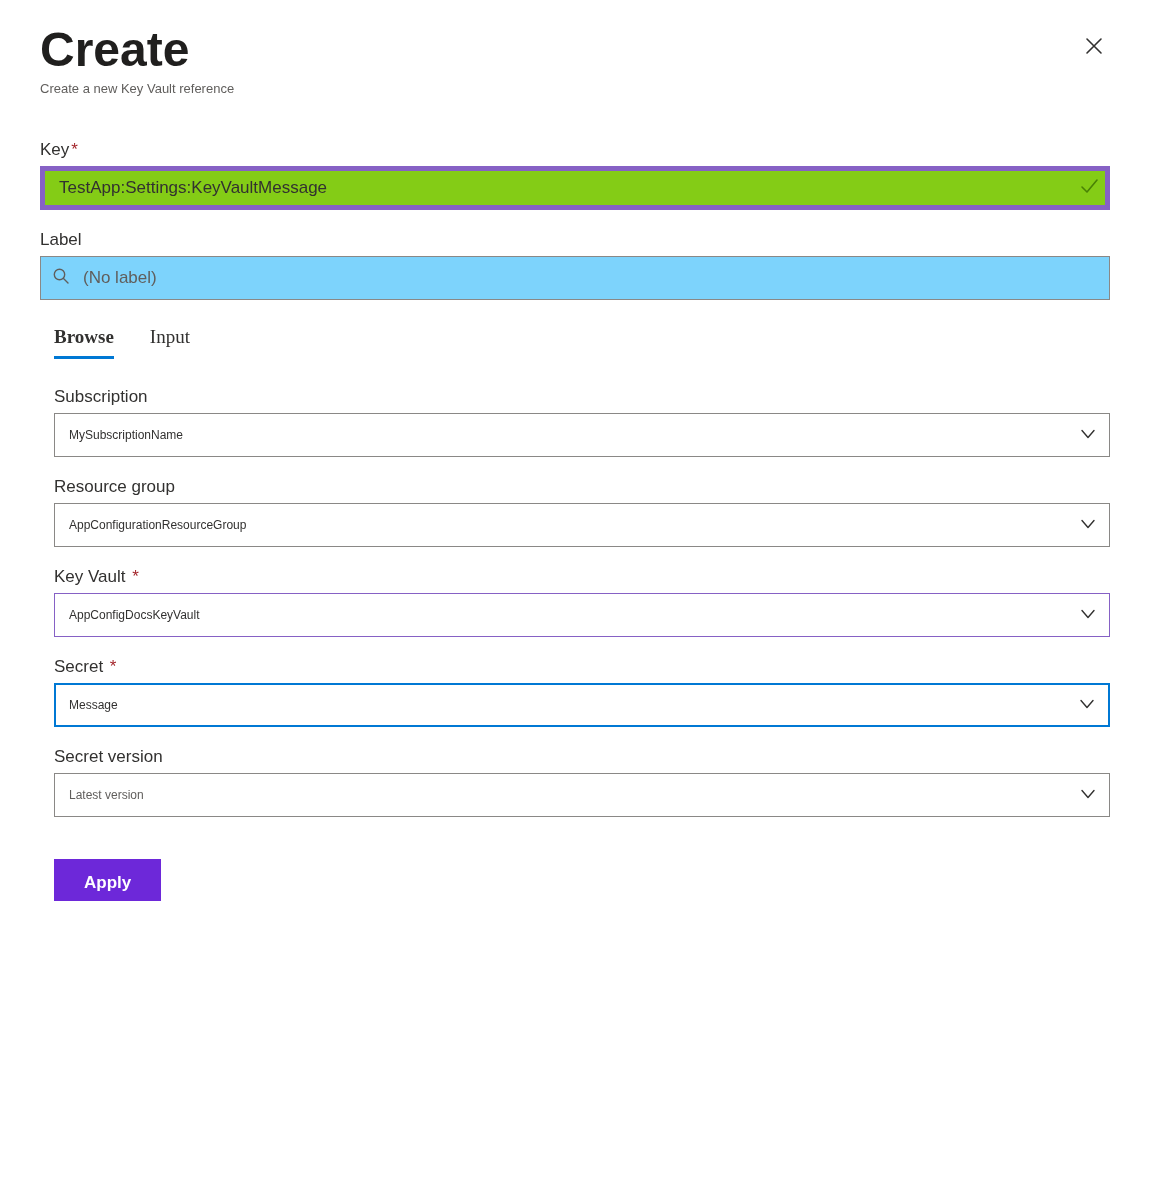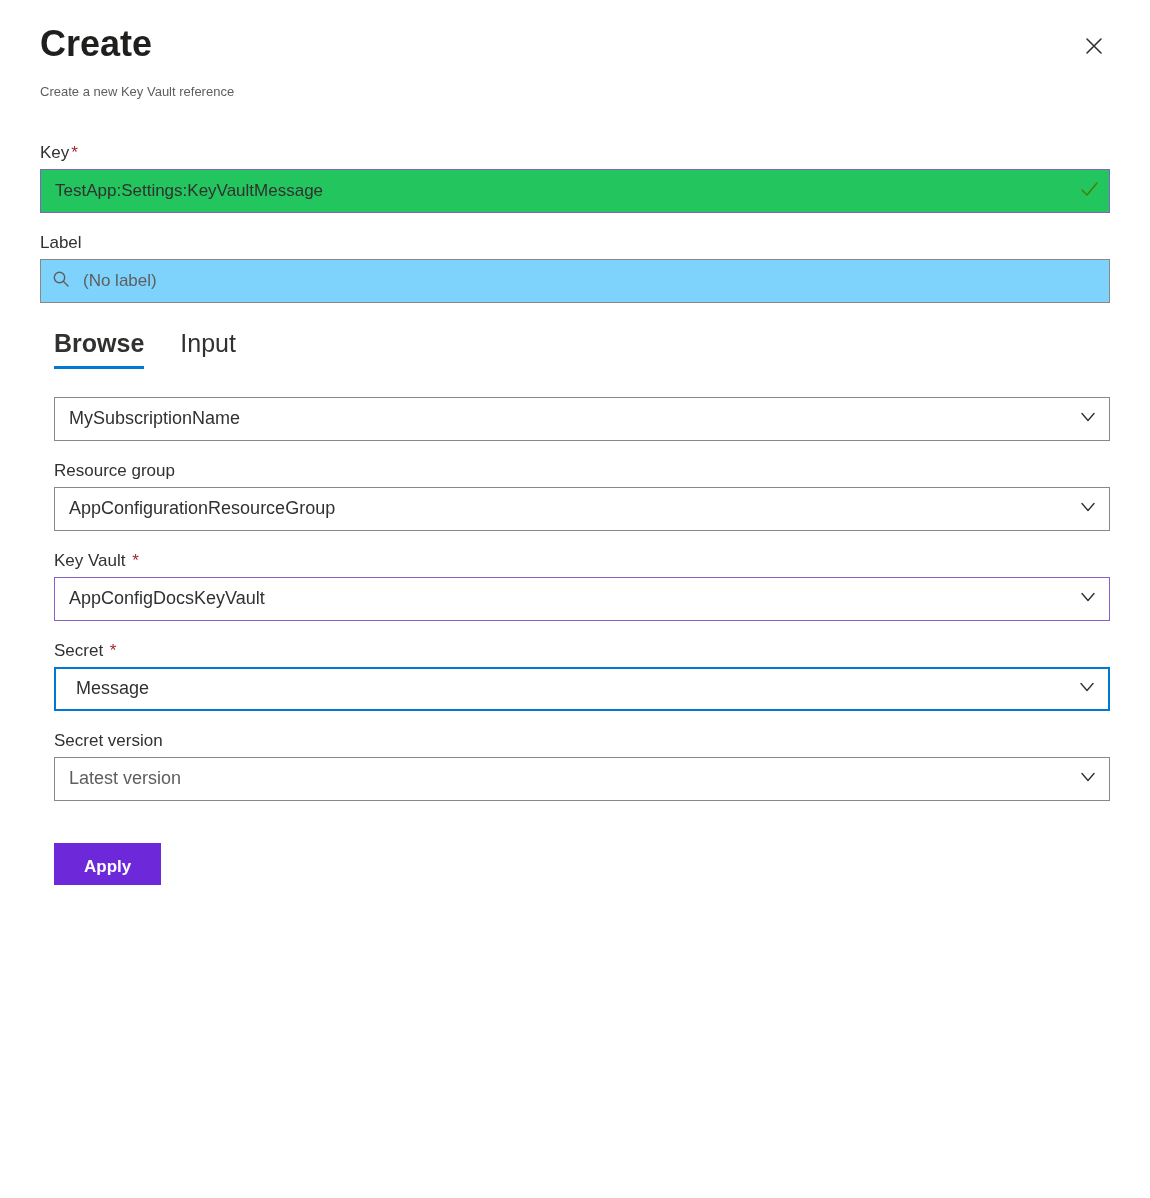--- a/index.html
+++ b/index.html
@@ -9,25 +9,25 @@
       color: #323130;
       padding: 24px 40px;
       width: 1150px;
     }
     .header-row {
       display: flex;
       justify-content: space-between;
       align-items: flex-start;
     }
     h1.title {
-      font-size: 36px;
+      font-size: 48px;
       font-weight: 600;
       color: #201f1e;
       line-height: 1.1;
-      margin-bottom: 20px;
+      margin-bottom: 4px;
     }
     .subtitle {
       font-size: 13px;
       color: #605e5c;
       margin-bottom: 44px;
     }
     .close-btn {
       background: none;
       border: none;
       cursor: pointer;
@@ -47,22 +47,22 @@
 
     .text-input-wrap {
       position: relative;
       width: 100%;
     }
     .text-input {
       width: 100%;
       height: 44px;
       font-size: 17px;
       padding: 0 40px 0 14px;
-      border: 1px solid #b91c1c;
-      background: #22c55e;
+      border: 5px solid #b91c1c;
+      background: #84cc16;
       color: #323130;
       outline: none;
       font-family: inherit;
     }
     .text-input.valid { border-color: #8661c5; }
     .checkmark-icon {
       position: absolute;
       right: 10px;
       top: 50%;
       transform: translateY(-50%);
@@ -90,50 +90,50 @@
       color: #605e5c;
       pointer-events: none;
     }
 
     .tabs {
       display: flex;
       gap: 36px;
       margin: 22px 0 28px 14px;
     }
     .tab {
-      font-size: 25px;
+      font-size: 19px;
       padding: 4px 0 8px 0;
       color: #323130;
       cursor: pointer;
       border-bottom: 3px solid transparent;
       background: none;
       border-top: none; border-left: none; border-right: none;
-      font-family: Liberation Sans, sans-serif;
+      font-family: Liberation Serif, serif;
     }
     .tab.active {
       font-weight: 600;
       border-bottom-color: #0078d4;
     }
 
     .indent { padding-left: 14px; }
 
     .dropdown {
       position: relative;
       width: 100%;
       height: 44px;
       border: 1px solid #8a8886;
       background: #fff;
       display: flex;
       align-items: center;
       padding: 0 44px 0 14px;
-      font-size: 18px;
+      font-size: 12px;
       cursor: pointer;
     }
     .dropdown.purple { border-color: #8661c5; }
-    .dropdown.focused { border: 2px solid #0078d4; padding: 0 43px 0 20px; }
+    .dropdown.focused { border: 2px solid #0078d4; padding: 0 43px 0 13px; }
     .dropdown .value { color: #323130; }
     .dropdown .placeholder { color: #605e5c; }
     .chevron {
       position: absolute;
       right: 12px;
       top: 50%;
       transform: translateY(-50%);
       pointer-events: none;
     }
 
@@ -201,20 +201,21 @@
 
 
 <div class="tabs">
   <button class="tab active">Browse</button>
   <button class="tab">Input</button>
 </div>
 
 <div class="indent">
 
   <div class="field-block">
+    <label class="field-label">Subscription</label>
     <div class="dropdown">
       <span class="value">MySubscriptionName</span>
       <span class="chevron">
         <svg width="18" height="18" viewBox="0 0 18 18">
             <path d="M3 6 L9 13 L15 6" stroke="#323130" stroke-width="1.4" fill="none" stroke-linecap="round" stroke-linejoin="round"></path>
           </svg>
       </span>
     </div>
   </div>
 

